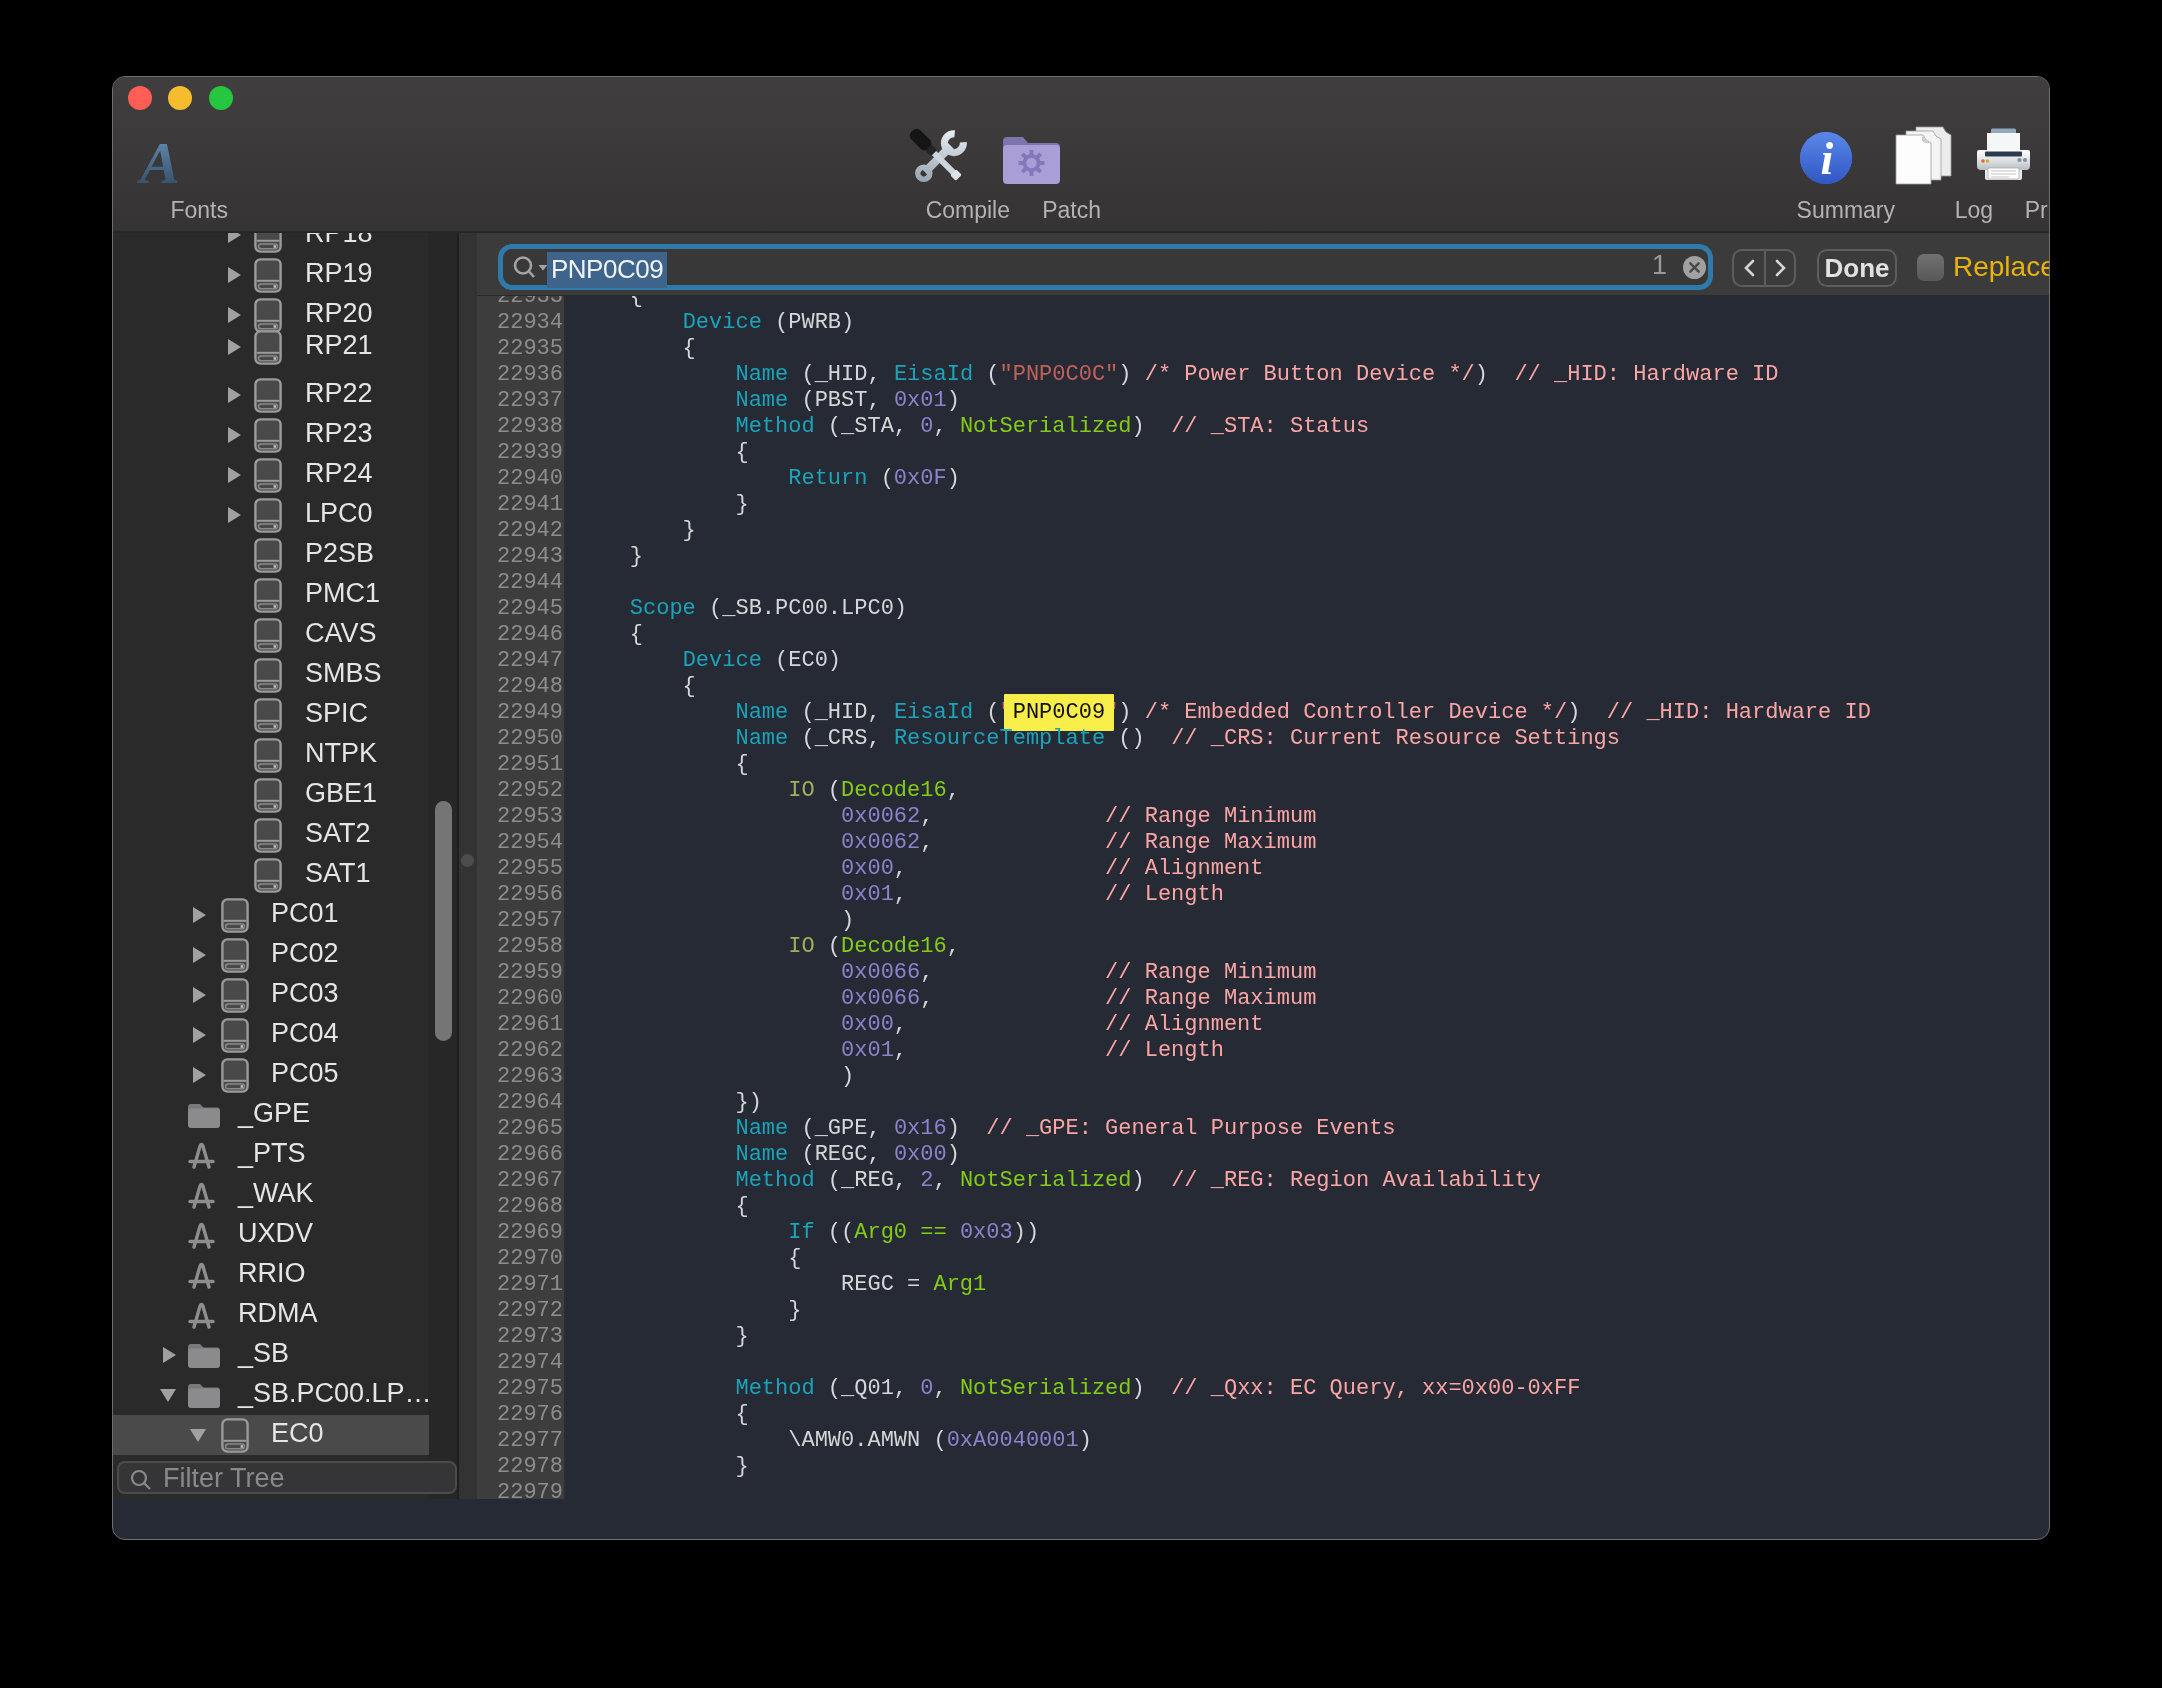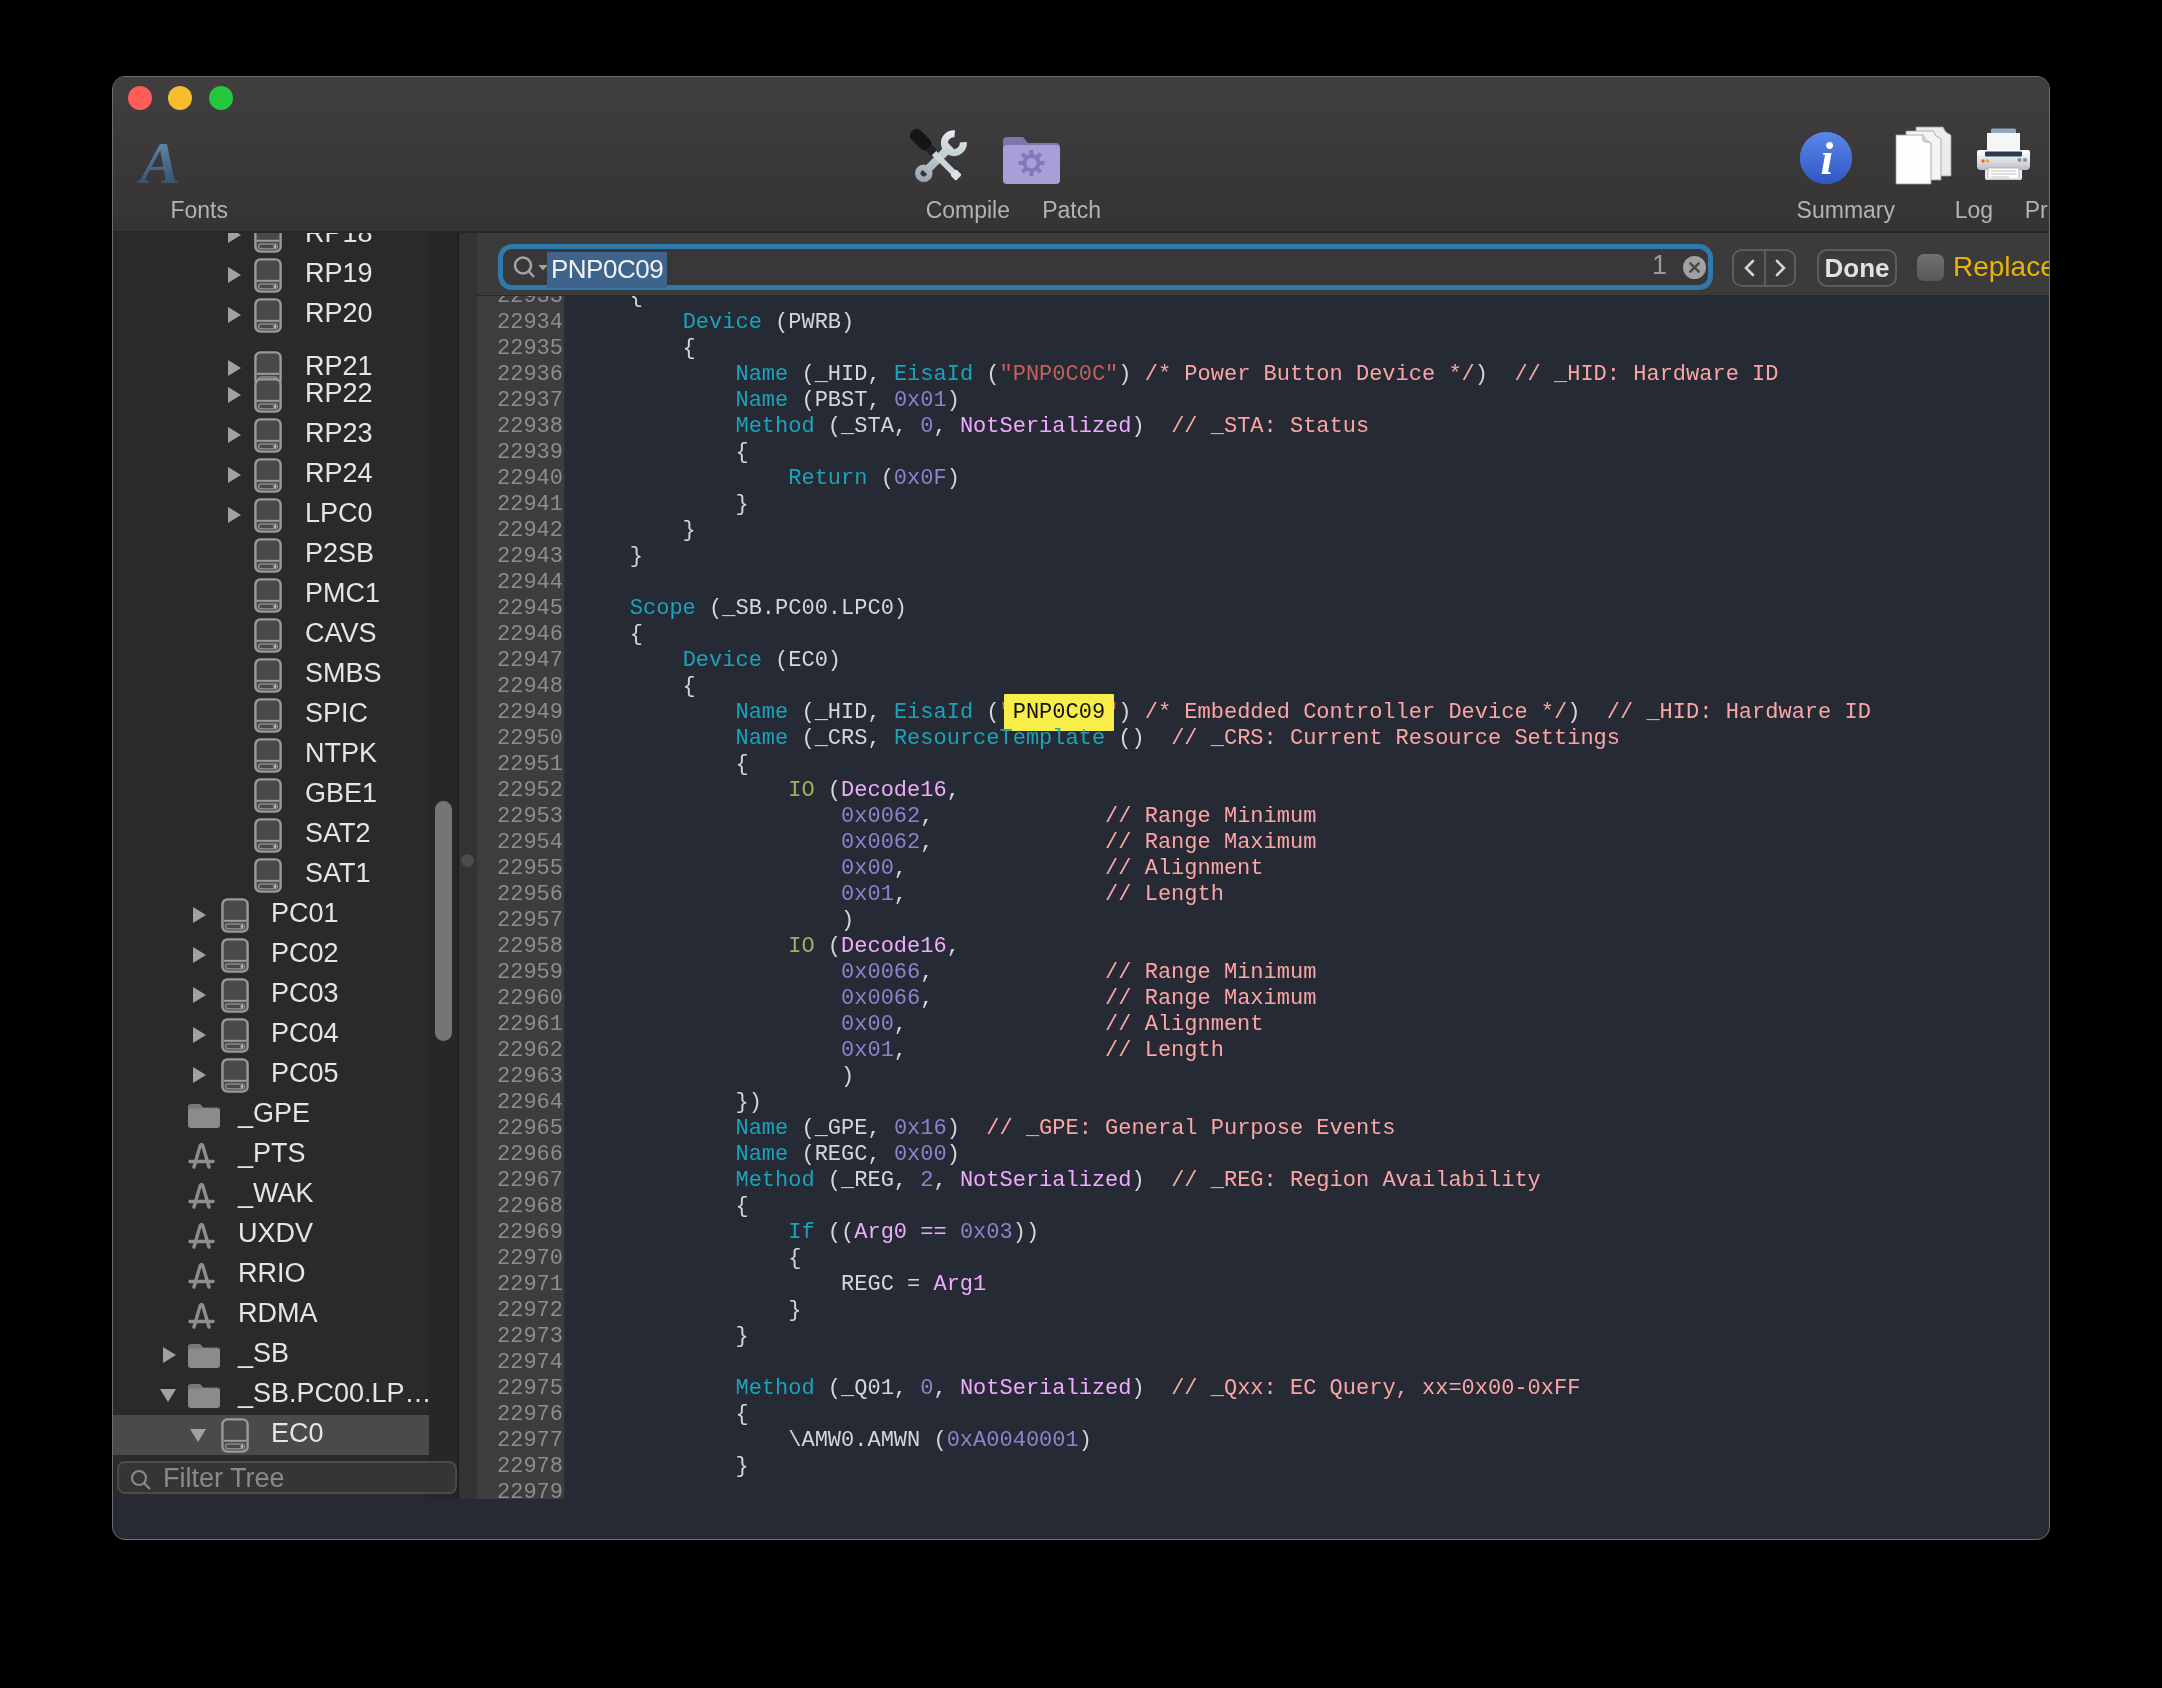--- a/index.html
+++ b/index.html
@@ -44,21 +44,21 @@
 .code { position:absolute; left:0; top:-12px; width:100%;
   font-family:"Liberation Mono", monospace; font-size:22px; line-height:26px; white-space:pre; }
 .code .row { position:relative; height:26px; }
 .code .num { position:absolute; left:0; width:86px; text-align:right; color:#8e8d8e; }
 .code .txt { position:absolute; left:100px; color:#d5d6d8; }
 .k { color:#1ba3ba; }  
 .o { color:#a3ae5d; }  
 .s { color:#c4605a; }  
 .c { color:#fca5a5; }  
 .n { color:#8d83cd; }  
-.p { color:#f0abfc; }  
+.p { color:#84cc16; }  
 .hl { background:#f7ee4a; color:#111; padding:6px 9px; margin:0 -9px; border-radius:1px; position:relative; }
 
 
 .ring { left:385px; top:167px; width:1215px; height:46px; border-radius:14px; background:#2f7aab; }
 .field { position:absolute; left:5px; top:5px; width:1205px; height:36px; border-radius:9px;
   background:#393839; }
 .seltext { position:absolute; left:44px; top:3px; font-size:26px; color:#f0f2f4;
   background:#3e648c; padding:2px 4px 3px; letter-spacing:-0.5px; }
 .fcount { left:1130px; width:60px; text-align:right; font-size:27px; color:#9b9a9b; }
 .navgrp { left:1255px; width:64px; height:38px; border:2px solid #5e5d5e;
@@ -204,21 +204,21 @@
 <div class="abs trow" style="top:217.5px">
           <div class="abs tri-r" style="left:115px"></div>
           <svg class="abs" style="left:141px;top:3px" width="28" height="35" viewBox="0 0 28 35">
 <rect x="1.4" y="1.4" width="25.2" height="32.2" rx="5" fill="#4a494a" stroke="#9b9a9b" stroke-width="2.4"></rect>
 <line x1="2.6" y1="22.8" x2="25.4" y2="22.8" stroke="#9b9a9b" stroke-width="2"></line>
 <rect x="4.6" y="26" width="18.8" height="4.8" rx="2.4" fill="none" stroke="#8a898a" stroke-width="1.5"></rect>
 <rect x="19.6" y="27.3" width="2.4" height="2.4" fill="#c9c8c9"></rect>
 </svg>
           <div class="abs tlab" style="left:192px">RP20</div>
         </div>
-<div class="abs trow" style="top:271px">
+<div class="abs trow" style="top:250px">
           <div class="abs tri-r" style="left:115px"></div>
           <svg class="abs" style="left:141px;top:3px" width="28" height="35" viewBox="0 0 28 35">
 <rect x="1.4" y="1.4" width="25.2" height="32.2" rx="5" fill="#4a494a" stroke="#9b9a9b" stroke-width="2.4"></rect>
 <line x1="2.6" y1="22.8" x2="25.4" y2="22.8" stroke="#9b9a9b" stroke-width="2"></line>
 <rect x="4.6" y="26" width="18.8" height="4.8" rx="2.4" fill="none" stroke="#8a898a" stroke-width="1.5"></rect>
 <rect x="19.6" y="27.3" width="2.4" height="2.4" fill="#c9c8c9"></rect>
 </svg>
           <div class="abs tlab" style="left:192px">RP21</div>
         </div>
 <div class="abs trow" style="top:297.5px">

